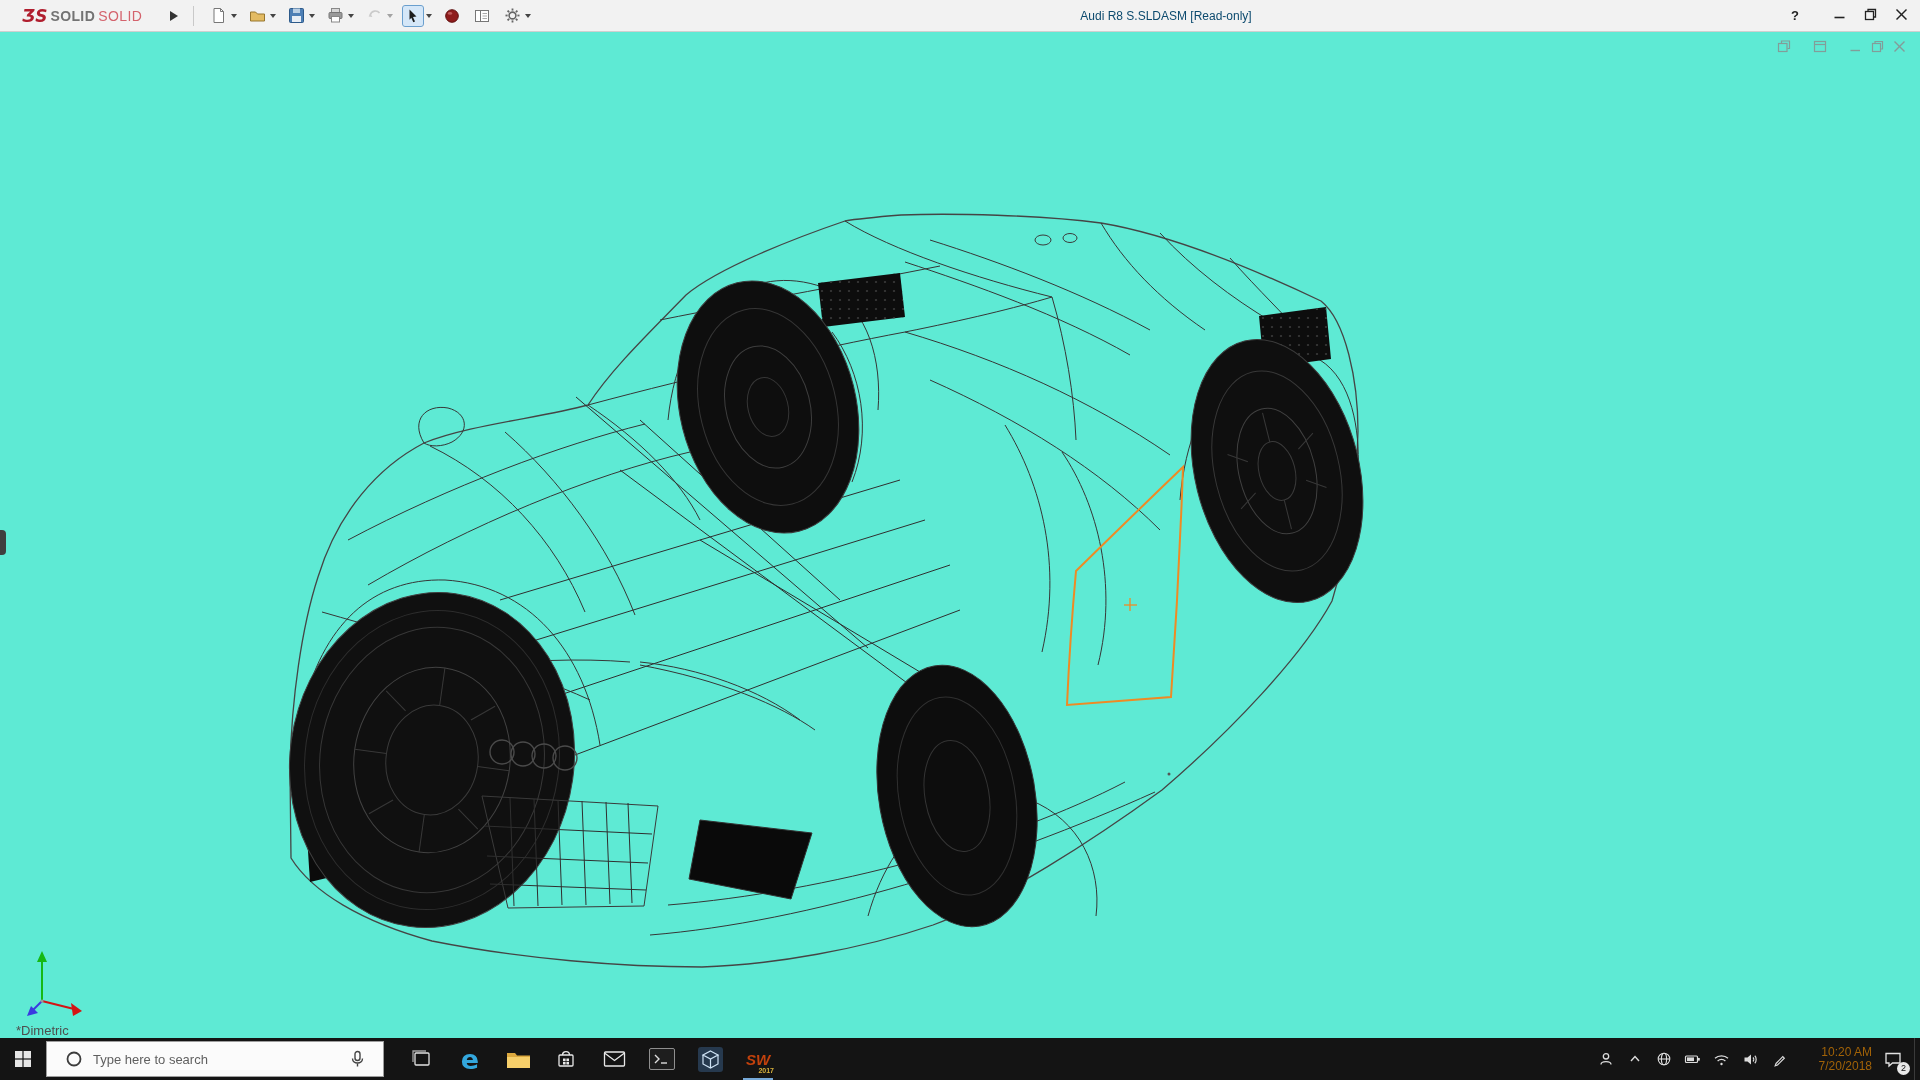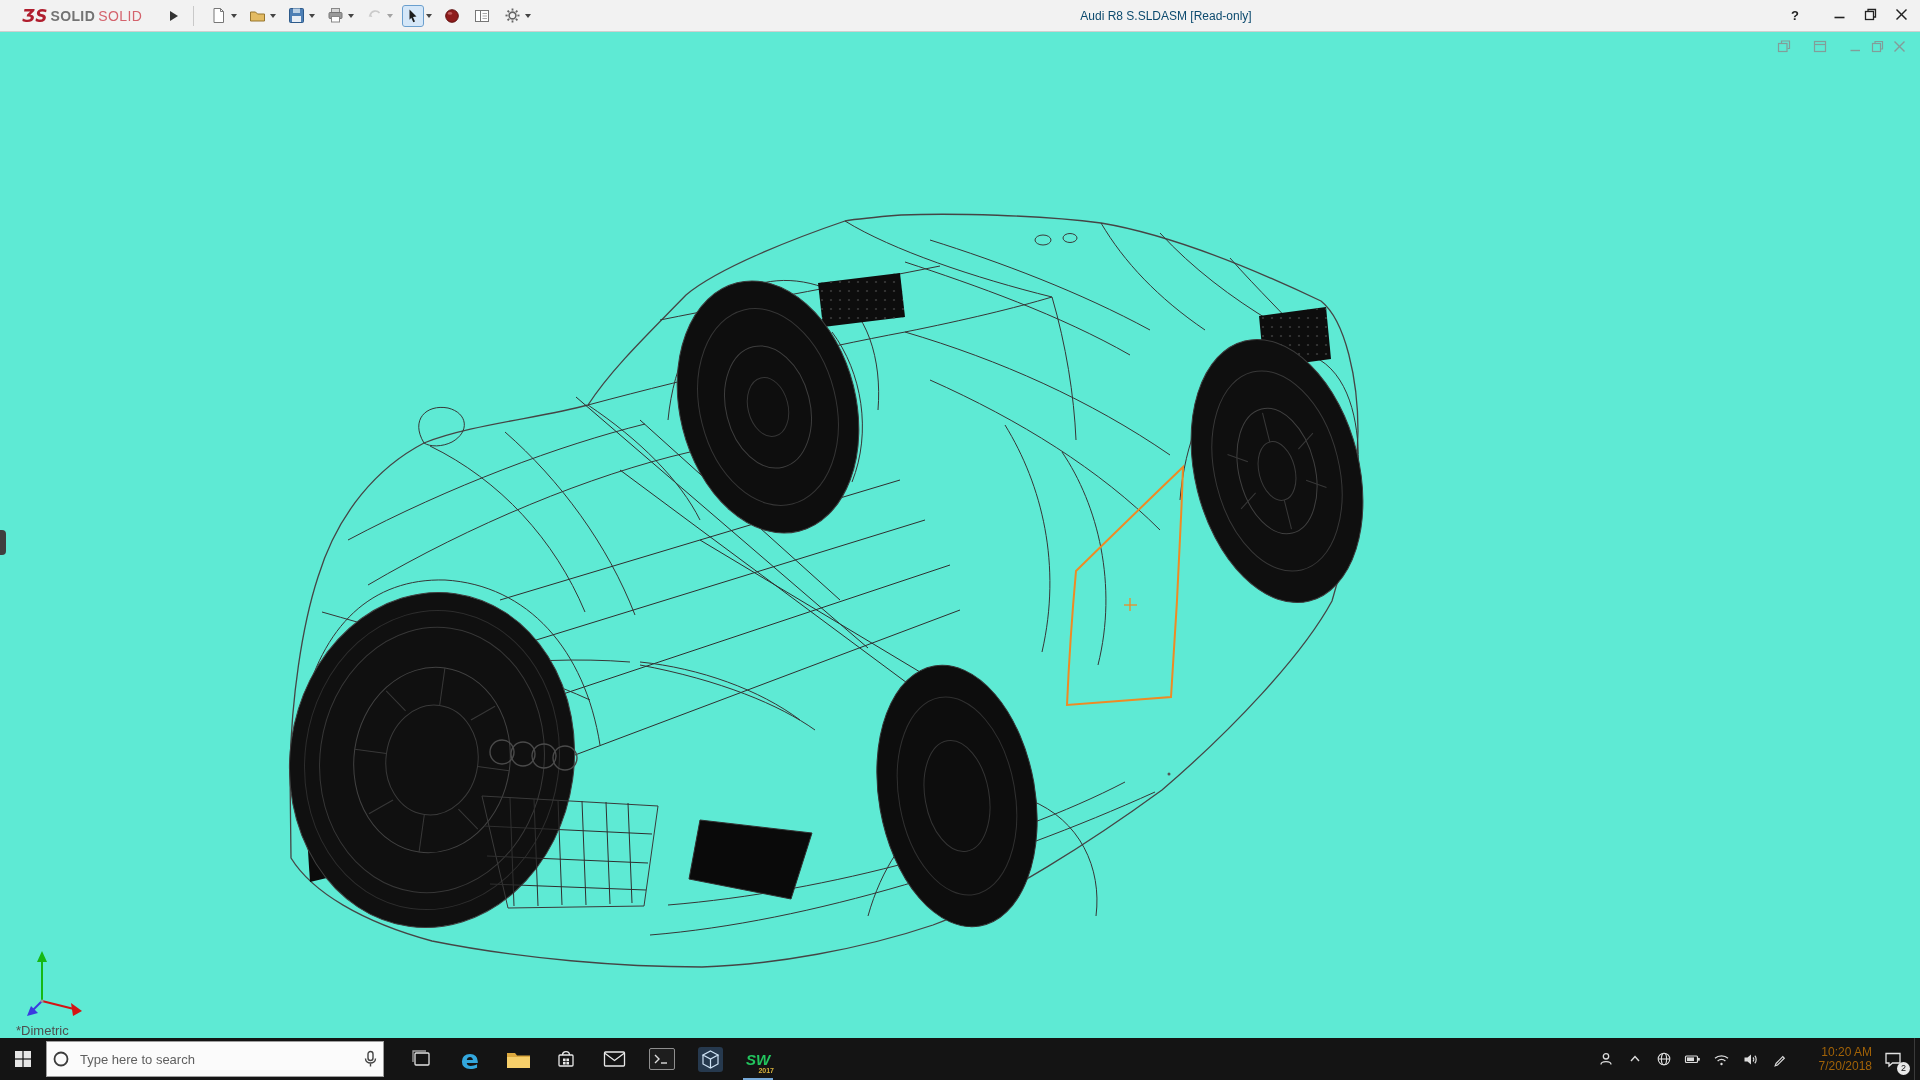--- a/index.html
+++ b/index.html
@@ -37,34 +37,34 @@
   .doc-controls .grp-gap{margin-right:13px}
   .view-label{position:absolute;left:16px;bottom:0;font-size:13px;color:#4e4e4e}
   .edge-tab{position:absolute;left:0;top:498px;width:6px;height:25px;background:#3f3f3f;
             border-radius:0 4px 4px 0}
 
   
   .taskbar{position:absolute;left:0;right:0;bottom:0;height:42px;background:#141414;display:flex;
            align-items:center;z-index:10}
   .start{width:46px;height:42px;display:flex;align-items:center;justify-content:center}
   .search{width:338px;height:36px;background:#fbfbfb;display:flex;align-items:center;gap:8px;
-          padding:0 5px;box-sizing:border-box;border:1px solid #9d9d9d}
+          padding:0 18px;box-sizing:border-box;border:1px solid #9d9d9d}
   .search input{border:none;outline:none;flex:1;font-size:13px;color:#444;background:transparent;
                 font-family:"Liberation Sans",sans-serif}
   .search input::placeholder{color:#5f5f5f}
   .apps{display:flex;margin-left:14px;height:42px}
   .tb-app{width:48px;height:42px;display:flex;align-items:center;justify-content:center;position:relative}
   .run-indicator{position:absolute;bottom:0;left:9px;right:9px;height:2px;background:#76a9d8}
   .edge-e{font-size:27px;font-weight:bold;color:#33a7dd;line-height:1;font-family:"DejaVu Sans",sans-serif}
   .cmd-box{width:24px;height:20px;background:#1e1e1e;border:1px solid #8f8f8f;border-radius:2px;
            display:flex;align-items:center;justify-content:center}
   .cube-box{width:25px;height:25px;background:#26394e;border-radius:3px;display:flex;
             align-items:center;justify-content:center}
   .sw-ic{position:relative;width:32px;height:30px;display:flex;align-items:center;justify-content:center}
-  .sw-text{color:#22c55e;font-weight:bold;font-style:italic;font-size:15px;line-height:1}
+  .sw-text{color:#c2410c;font-weight:bold;font-style:italic;font-size:15px;line-height:1}
   .sw-year{position:absolute;bottom:0;right:0;font-size:7px;color:#d9b23c;font-weight:bold}
   .spacer{flex:1}
   .tray{display:flex;align-items:center;height:42px}
   .tray-ic{width:29px;height:42px;display:flex;align-items:center;justify-content:center}
   .clock{width:78px;text-align:right;color:#a16207;font-size:12px;line-height:14px}
   .action-center{width:42px;height:42px;position:relative;display:flex;align-items:center;justify-content:center}
   .badge{position:absolute;right:4px;bottom:5px;min-width:13px;height:13px;border-radius:7px;
          background:#e9e9e9;color:#111;font-size:9px;line-height:13px;text-align:center;padding:0 2px;
          box-sizing:border-box}
   .show-desktop{width:5px;height:42px;border-left:1px solid #3a3a3a}

